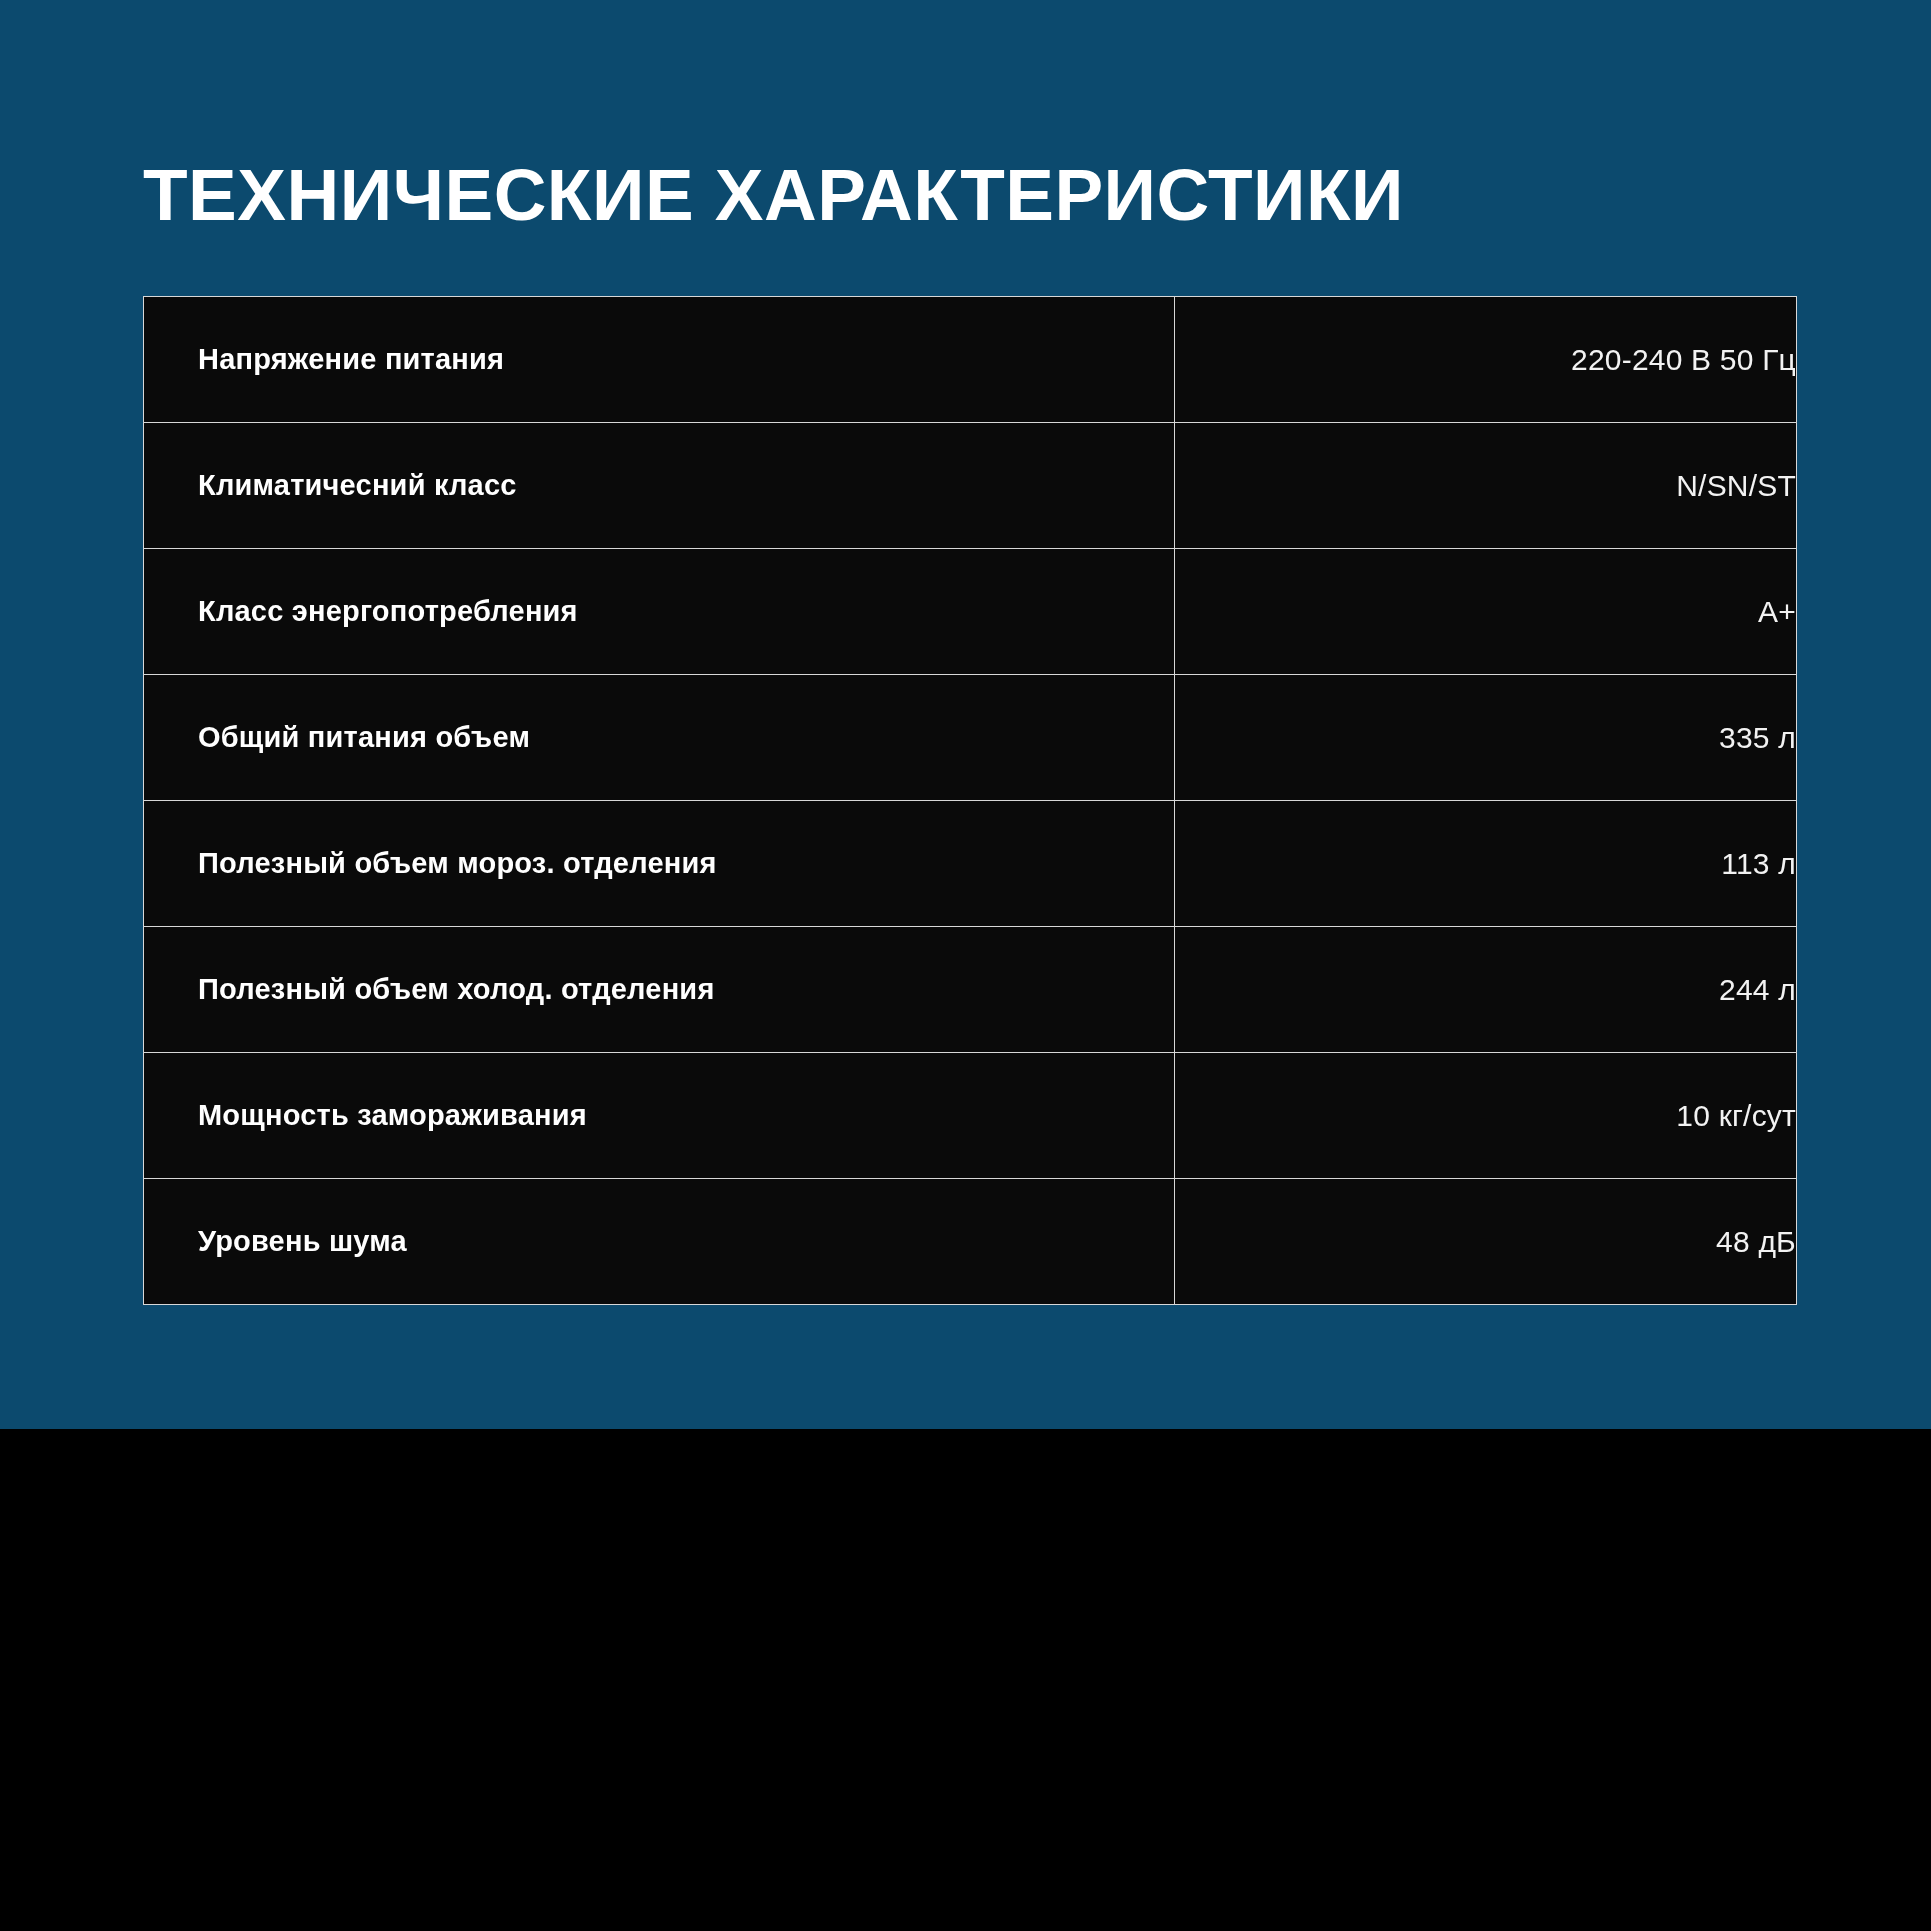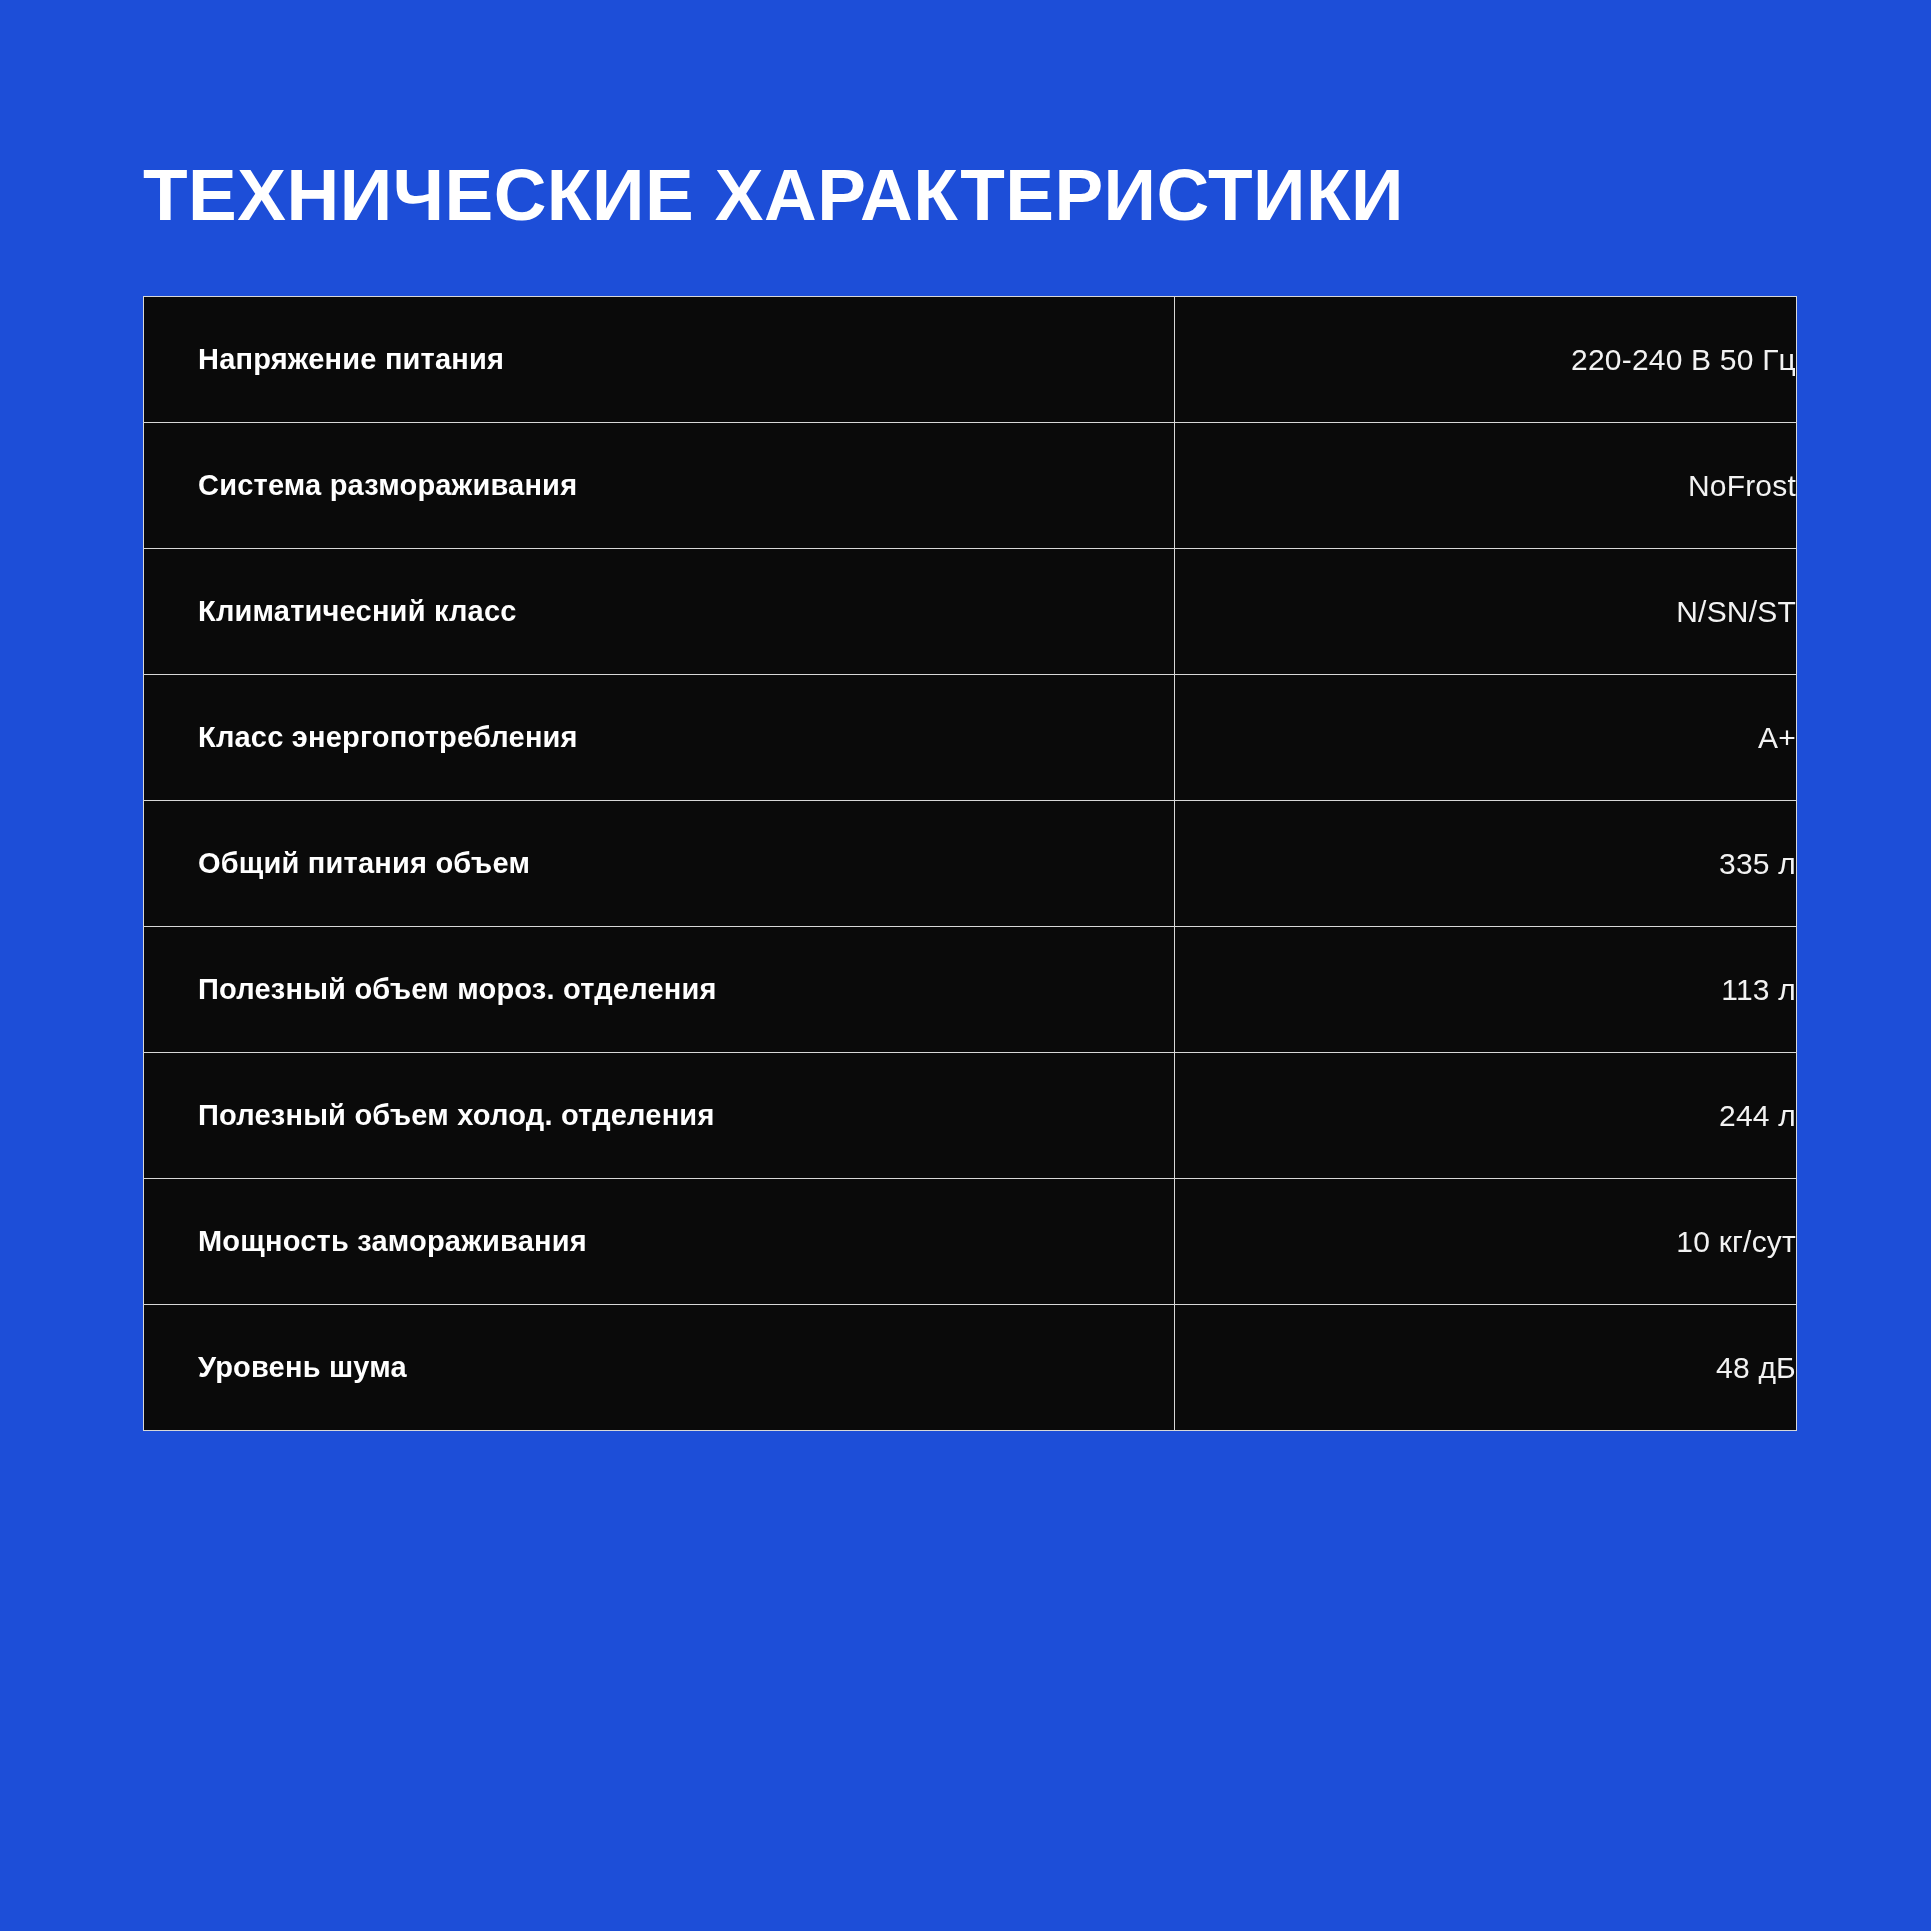--- a/index.html
+++ b/index.html
@@ -12,22 +12,22 @@
     width: 1931px;
     height: 1931px;
     overflow: hidden;
     font-family: "Liberation Sans", sans-serif;
     color: #ffffff;
     -webkit-font-smoothing: antialiased;
   }
   .page {
     position: relative;
     width: 1931px;
-    height: 1931px;
-    background: #1d4ed8;
+    height: 1429px;
+    background: #0c4a6e;
     box-sizing: border-box;
   }
   .page-title {
     position: absolute;
     left: 143px;
     top: 104px;
     font-size: 73px;
     line-height: 83px;
     font-weight: bold;
     letter-spacing: 0.5px;
@@ -76,24 +76,20 @@
   <h1 class="page-title">ТЕХНИЧЕСКИЕ ХАРАКТЕРИСТИКИ</h1>
 
   <table class="spec-table">
     <tbody>
 
       <tr>
         <td class="col-param">Напряжение питания</td>
         <td class="col-value">220-240 В 50 Гц</td>
       </tr>
 
-      <tr>
-        <td class="col-param">Система размораживания</td>
-        <td class="col-value">NoFrost</td>
-      </tr>
 
       <tr>
         <td class="col-param">Климатичесний класс</td>
         <td class="col-value">N/SN/ST</td>
       </tr>
 
 
       <tr>
         <td class="col-param">Класс энергопотребления</td>
         <td class="col-value">A+</td>

